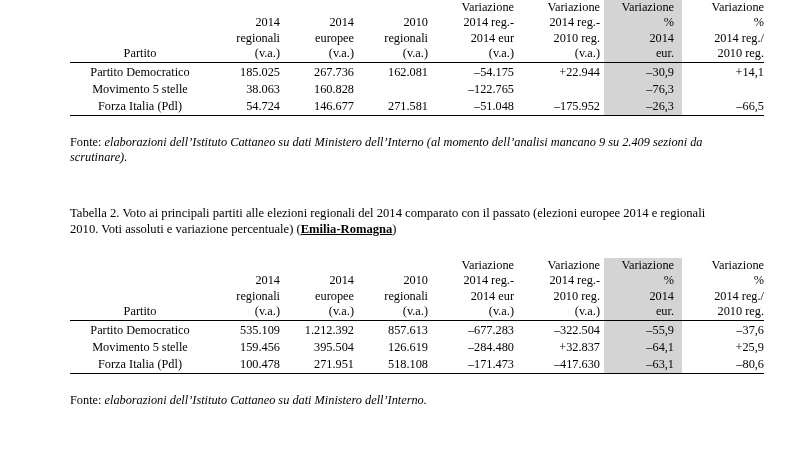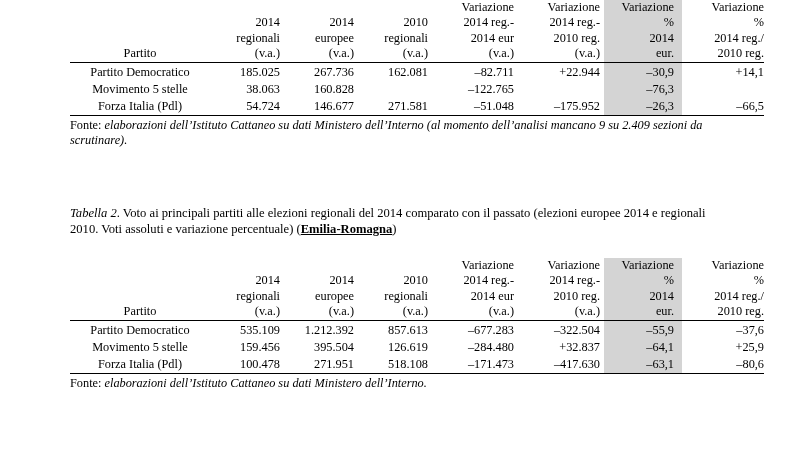--- a/index.html
+++ b/index.html
@@ -41,31 +41,31 @@
 
   .hdr-cell { font-size: 12.3px; }
   .rule-bottom td { border-bottom: 1px solid #000; }
   .hdr-row td { padding-bottom: 1px !important; }
   .hdr-last td { padding-bottom: 2px !important; }
   .data-row td { padding-top: 1.5px !important; padding-bottom: 1.5px !important; }
 
   .fonte {
     font-size: 12.3px;
     line-height: 1.2;
-    margin-top: 2px;
+    margin-top: 19px;
     width: 660px;
   }
   .fonte i { font-style: italic; }
 
   .caption {
     font-size: 12.6px;
     line-height: 1.3;
     width: 665px;
   }
-  .caption .it { font-style: italic; }
+  .caption .it { }
   .caption .bu { font-weight: bold; text-decoration: underline; }
 
   .block1 { position: absolute; left: 70px; top: 0px; }
   .block2 { position: absolute; left: 70px; top: 205px; }
   .block3 { position: absolute; left: 70px; top: 258px; }
 </style>
 </head>
 <body>
 
 <div class="page">
@@ -122,21 +122,21 @@
           <td class="col-wide hdr-cell">(v.a.)</td>
           <td class="col-shade hdr-cell">eur.</td>
           <td class="col-last hdr-cell">2010 reg.</td>
         </tr>
 
         <tr class="data-row">
           <td class="col-partito">Partito Democratico</td>
           <td class="col-num">185.025</td>
           <td class="col-num">267.736</td>
           <td class="col-num">162.081</td>
-          <td class="col-wide">–82.711</td>
+          <td class="col-wide">–54.175</td>
           <td class="col-wide">+22.944</td>
           <td class="col-shade">–30,9</td>
           <td class="col-last">+14,1</td>
         </tr>
         <tr class="data-row">
           <td class="col-partito">Movimento 5 stelle</td>
           <td class="col-num">38.063</td>
           <td class="col-num">160.828</td>
           <td class="col-num"></td>
           <td class="col-wide">–122.765</td>

